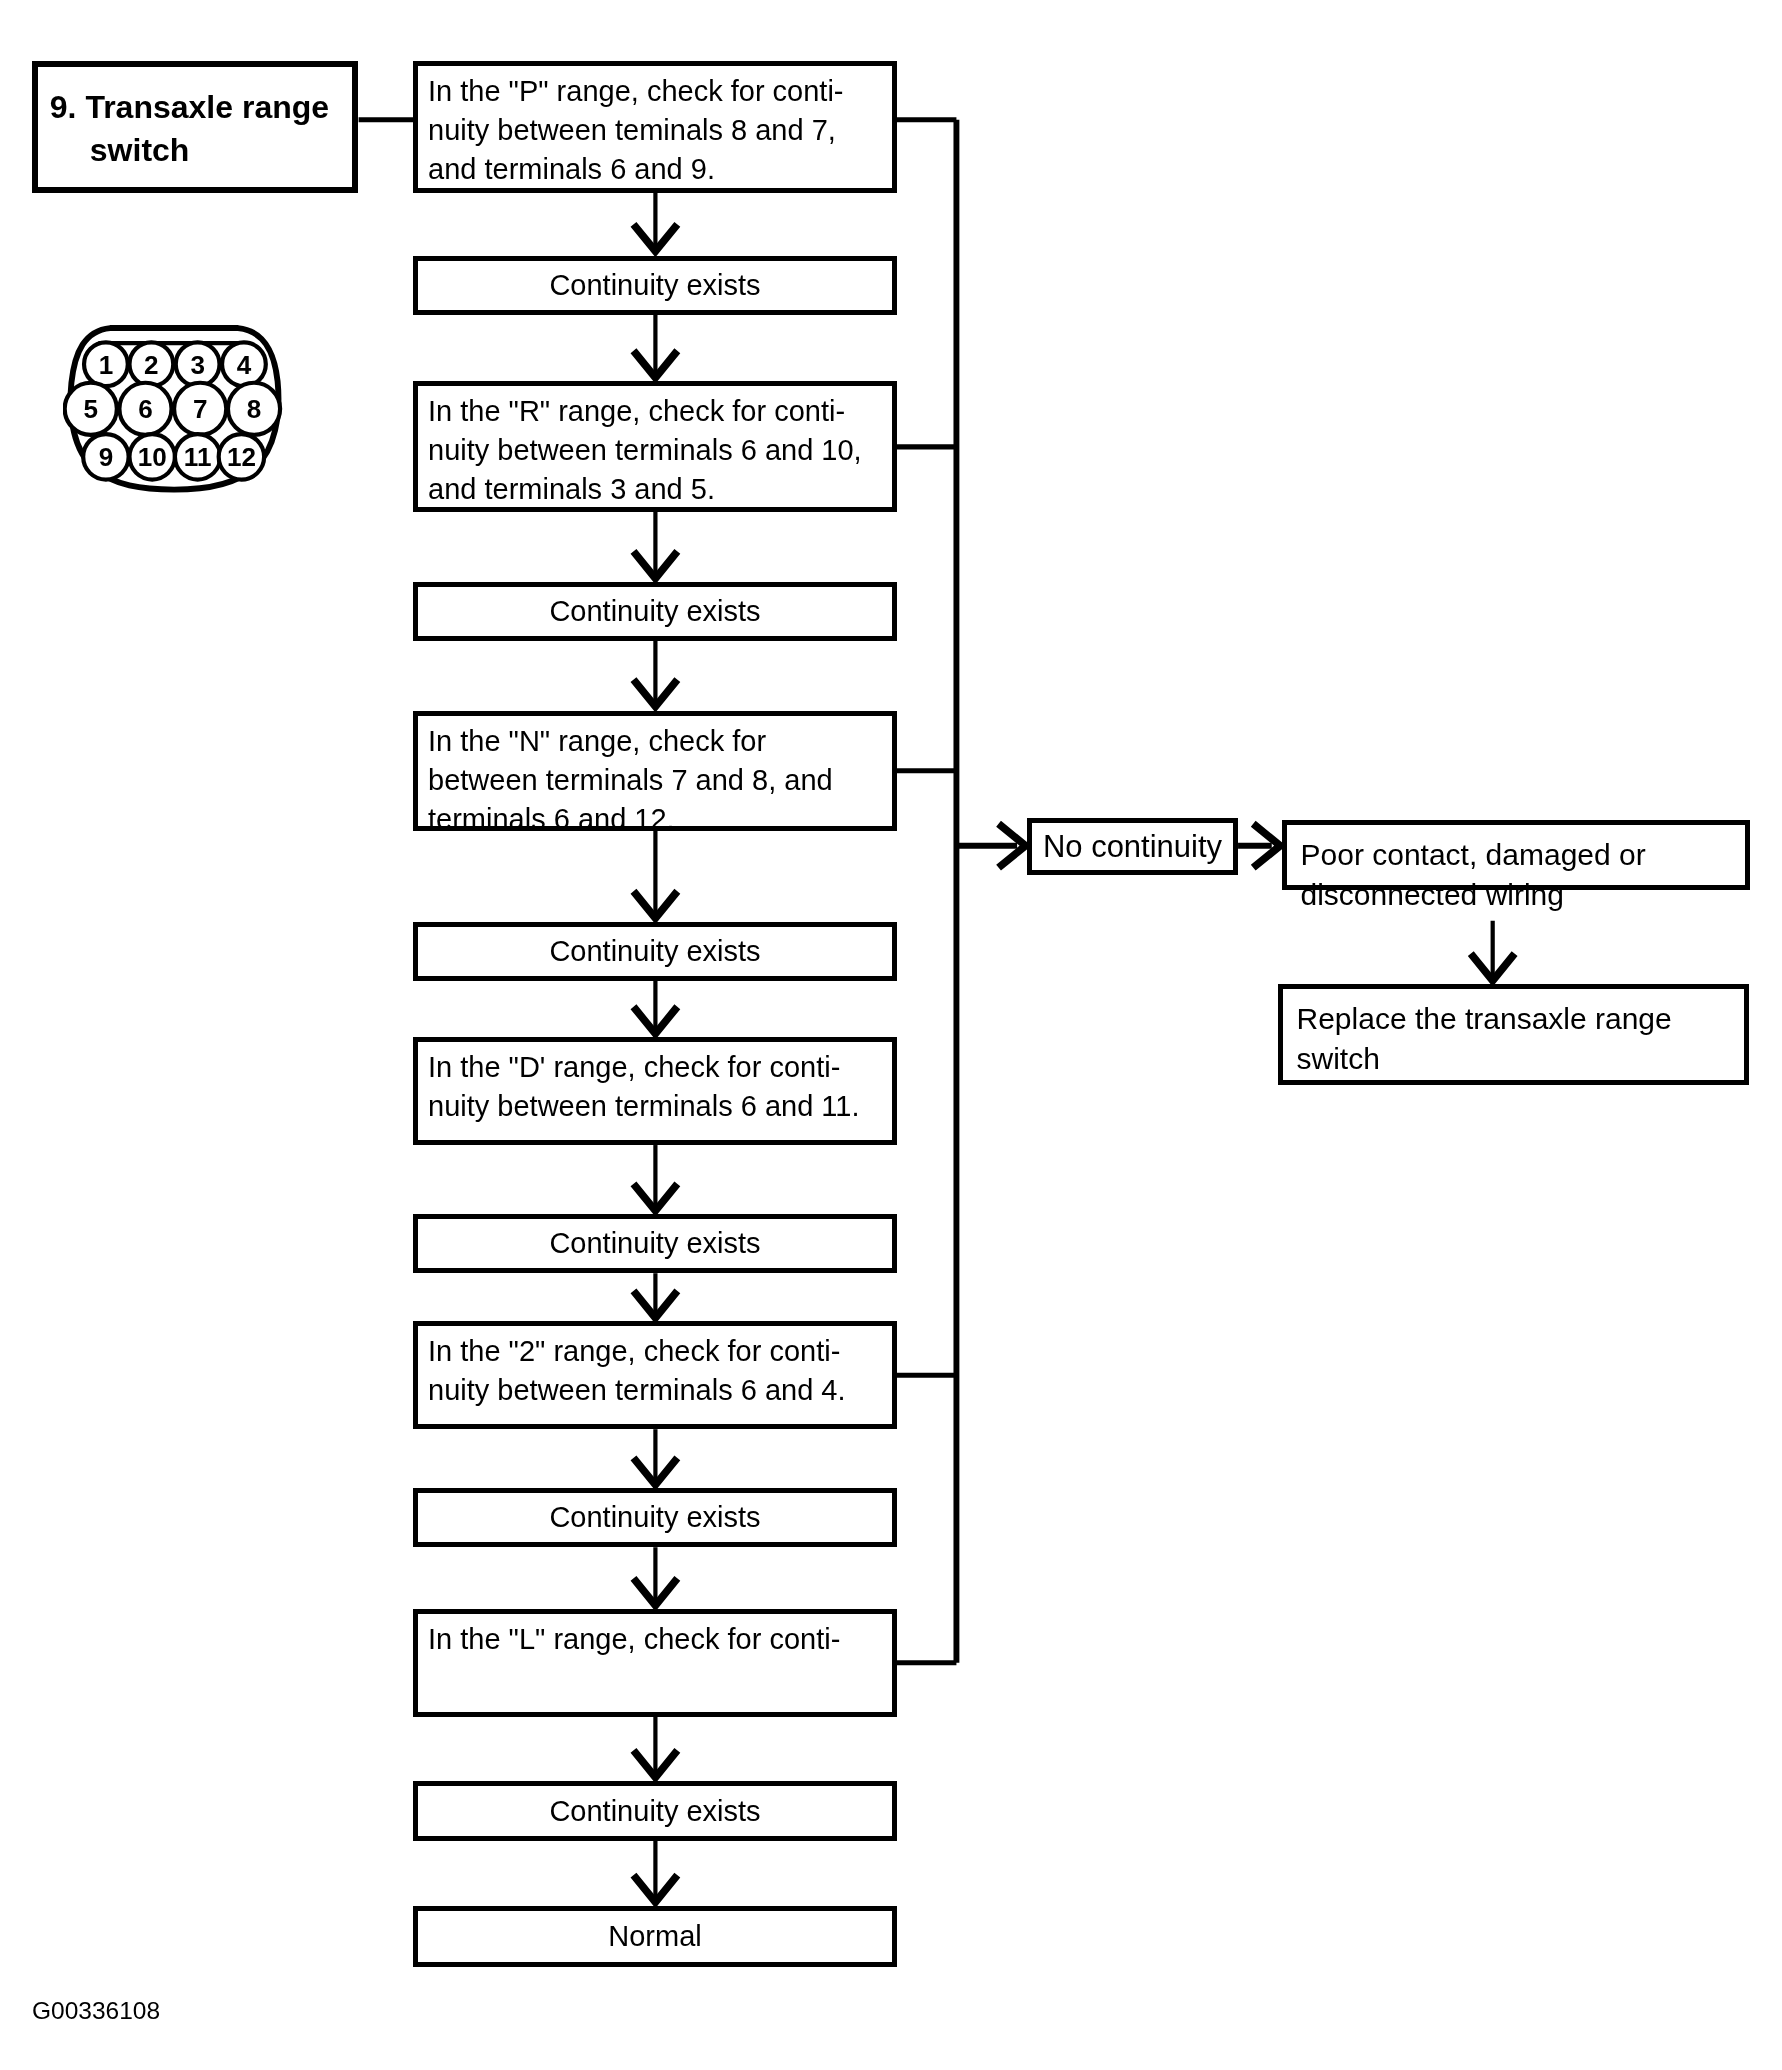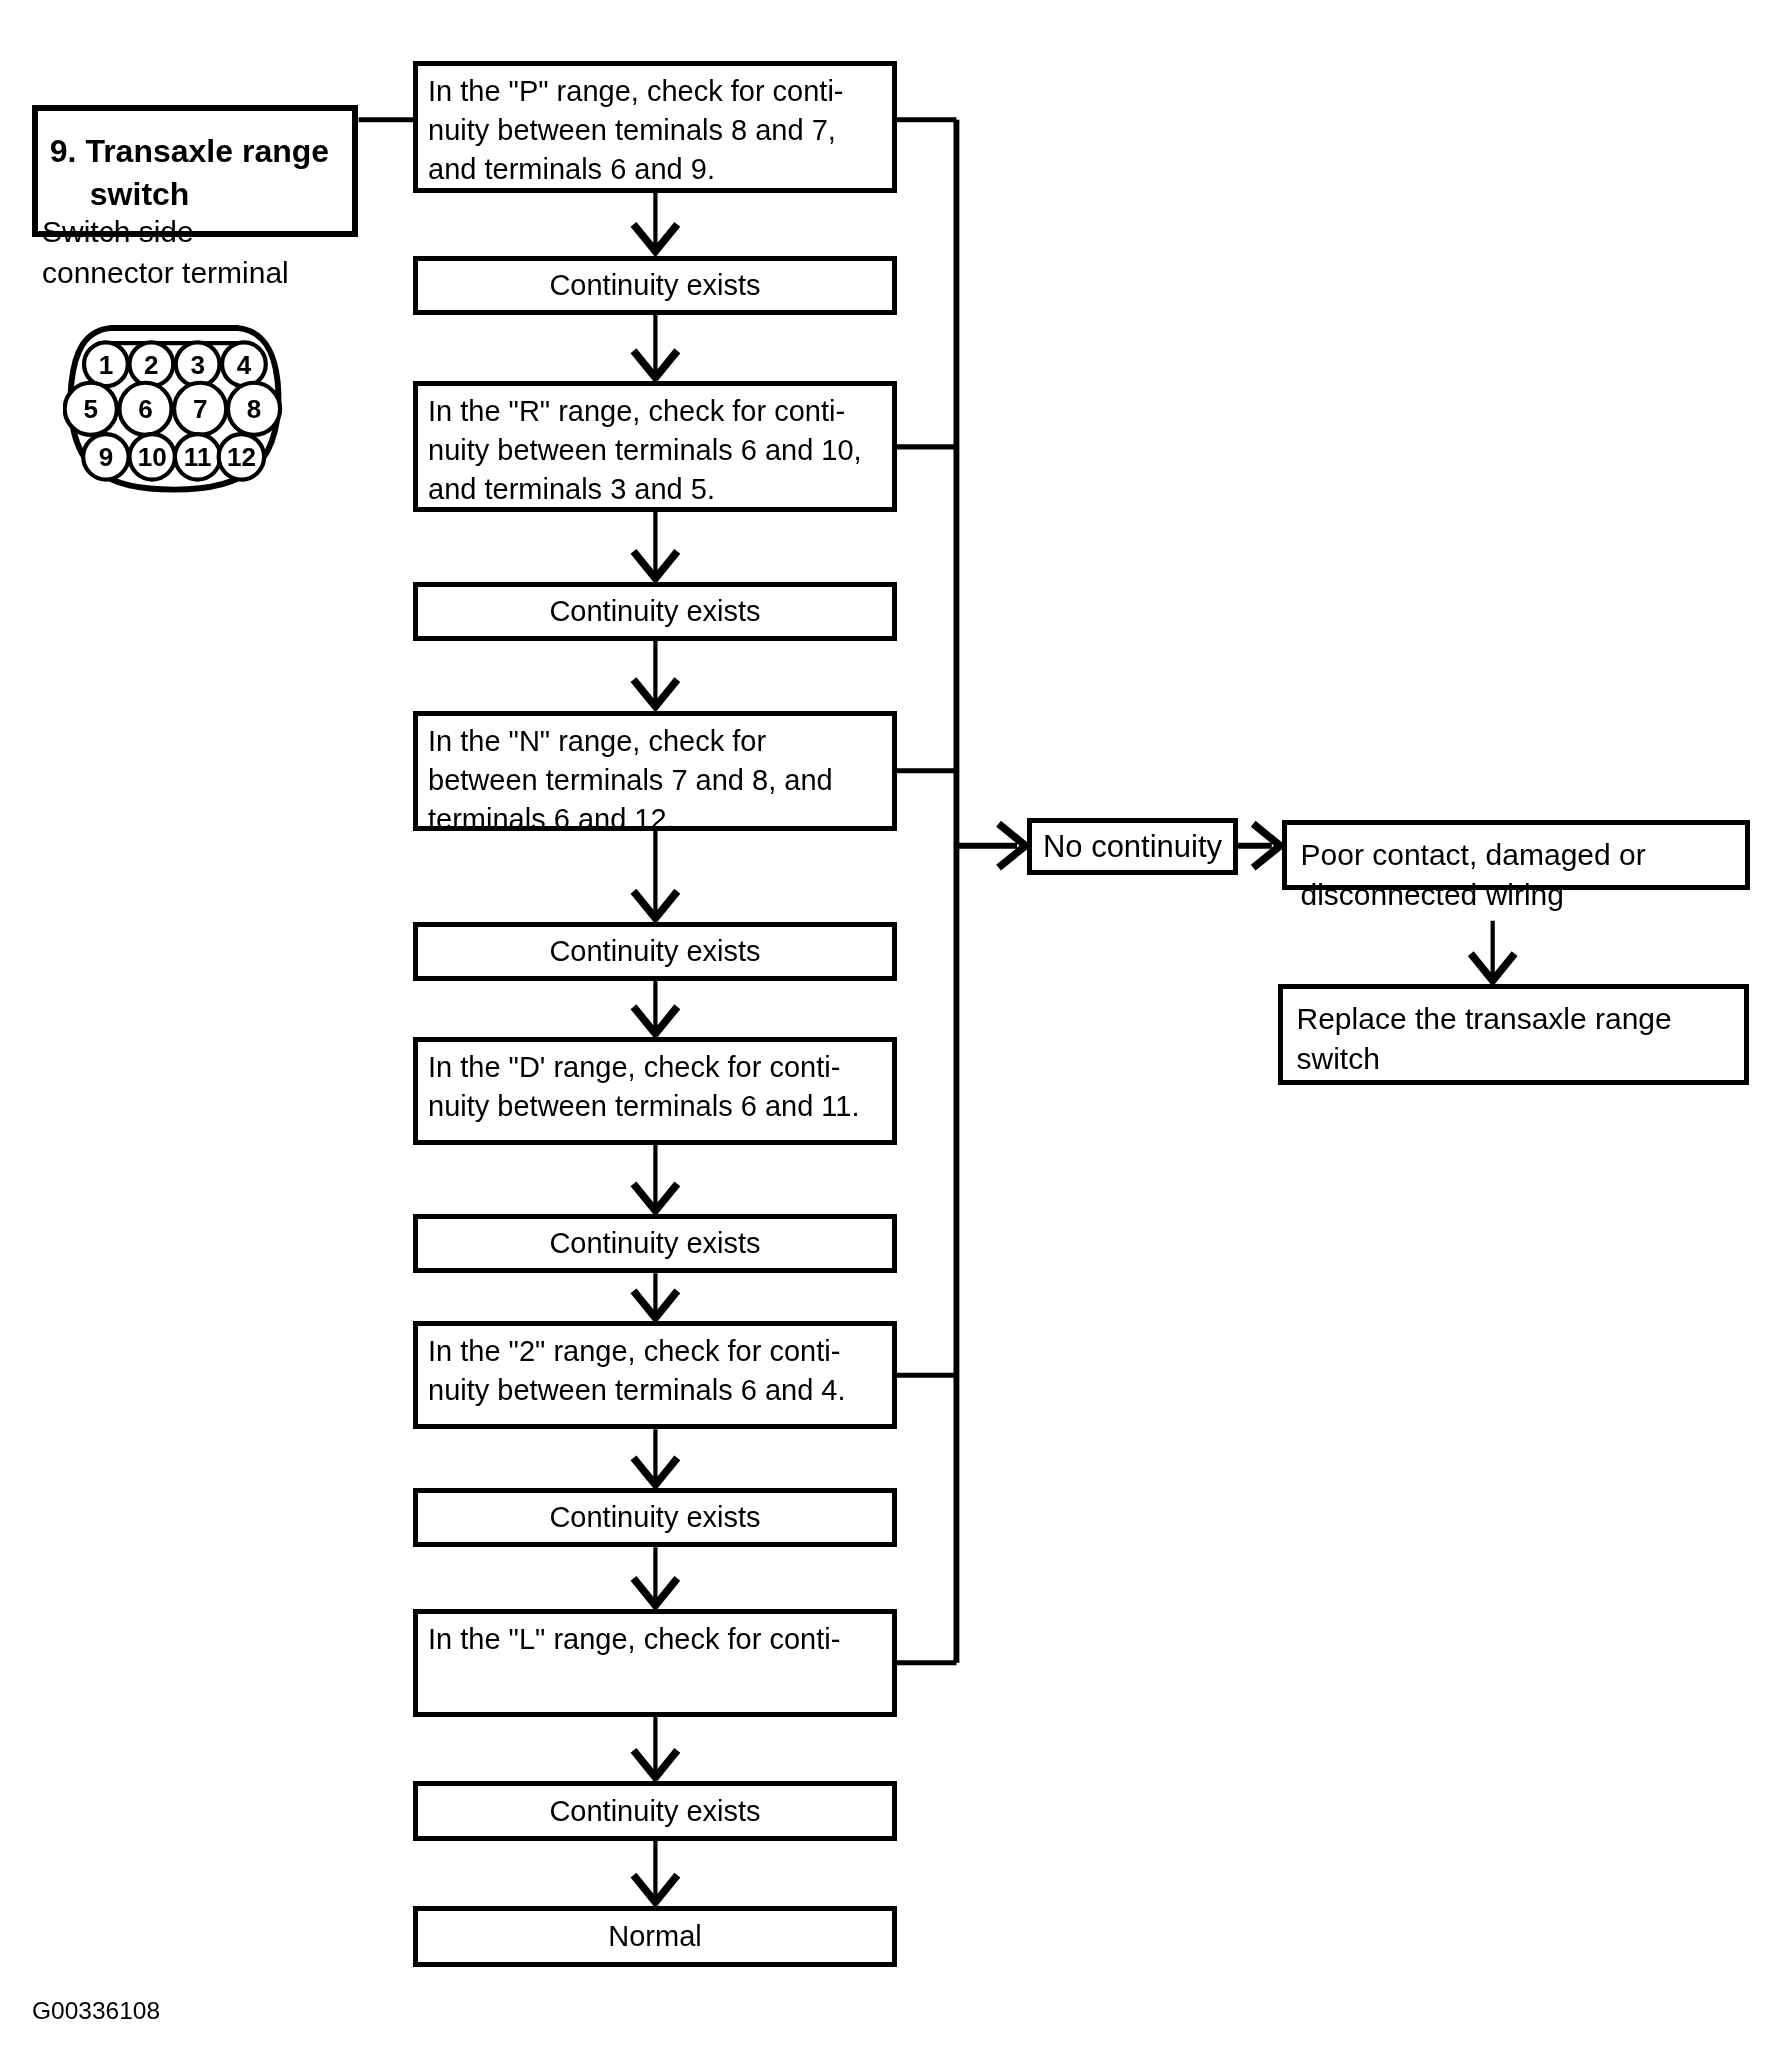--- a/index.html
+++ b/index.html
@@ -94,29 +94,25 @@
       <line class="ln" x1="1468" y1="1003" x2="1508" y2="1003" stroke-width="7"></line>
       <polyline class="ln" points="1486,977 1518,1003 1486,1029" stroke-width="9"></polyline>
     </g>
 
     <g>
       <line class="ln" x1="1770" y1="1092" x2="1770" y2="1161" stroke-width="5"></line>
       <polyline class="ln" points="1744,1131 1770,1163 1796,1131" stroke-width="9"></polyline>
     </g>
   </svg>
 
-  <div class="box" id="title-box" style="left:32px;top:61px;width:326px;height:132px;margin-top:44px;">
+  <div class="box" id="title-box" style="left:32px;top:61px;width:326px;height:132px;">
     <div>9. Transaxle range</div>
     <div class="ind">switch</div>
   </div>
 
-  <div class="abs lbl" style="left:42px;top:211px;">
-    <div>Switch side</div>
-    <div>connector terminal</div>
-  </div>
 
   <svg class="abs" style="left:63px;top:323px;" width="223" height="170" viewBox="0 0 265 202">
     <path fill="none" stroke="#000" stroke-width="7" d="M 56,6 L 208,6 C 238,9 251,33 255,69 C 259,110 252,150 228,172 C 205,192 170,198 132,198 C 94,198 60,193 37,173 C 13,152 6,112 10,71 C 14,34 26,9 56,6 Z"></path>
     <line x1="42" y1="24" x2="214" y2="24" stroke="#000" stroke-width="5"></line>
     <g font-size="31" font-weight="bold" text-anchor="middle" fill="#000">
       <g>
           <circle cx="51" cy="49" r="26" fill="#fff" stroke="#000" stroke-width="5"></circle>
           <text x="51" y="49" dy="0.36em">1</text>
         </g>
       <g>

